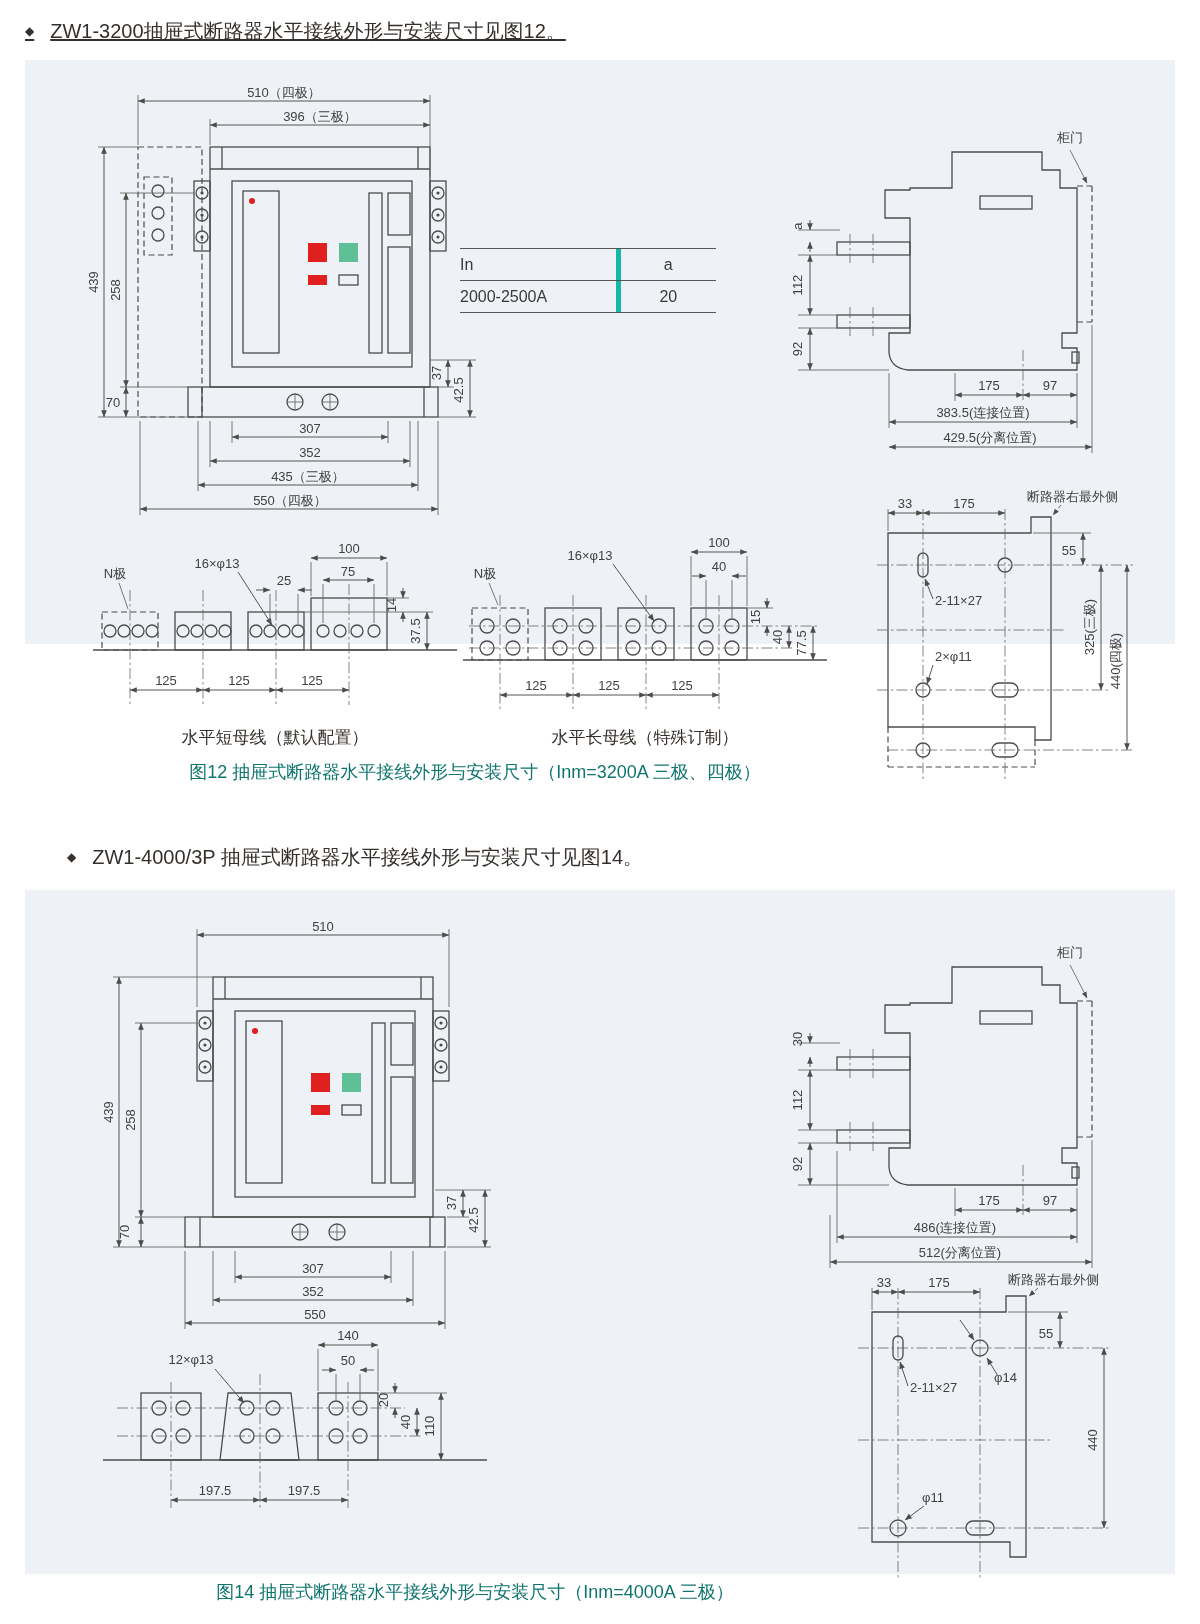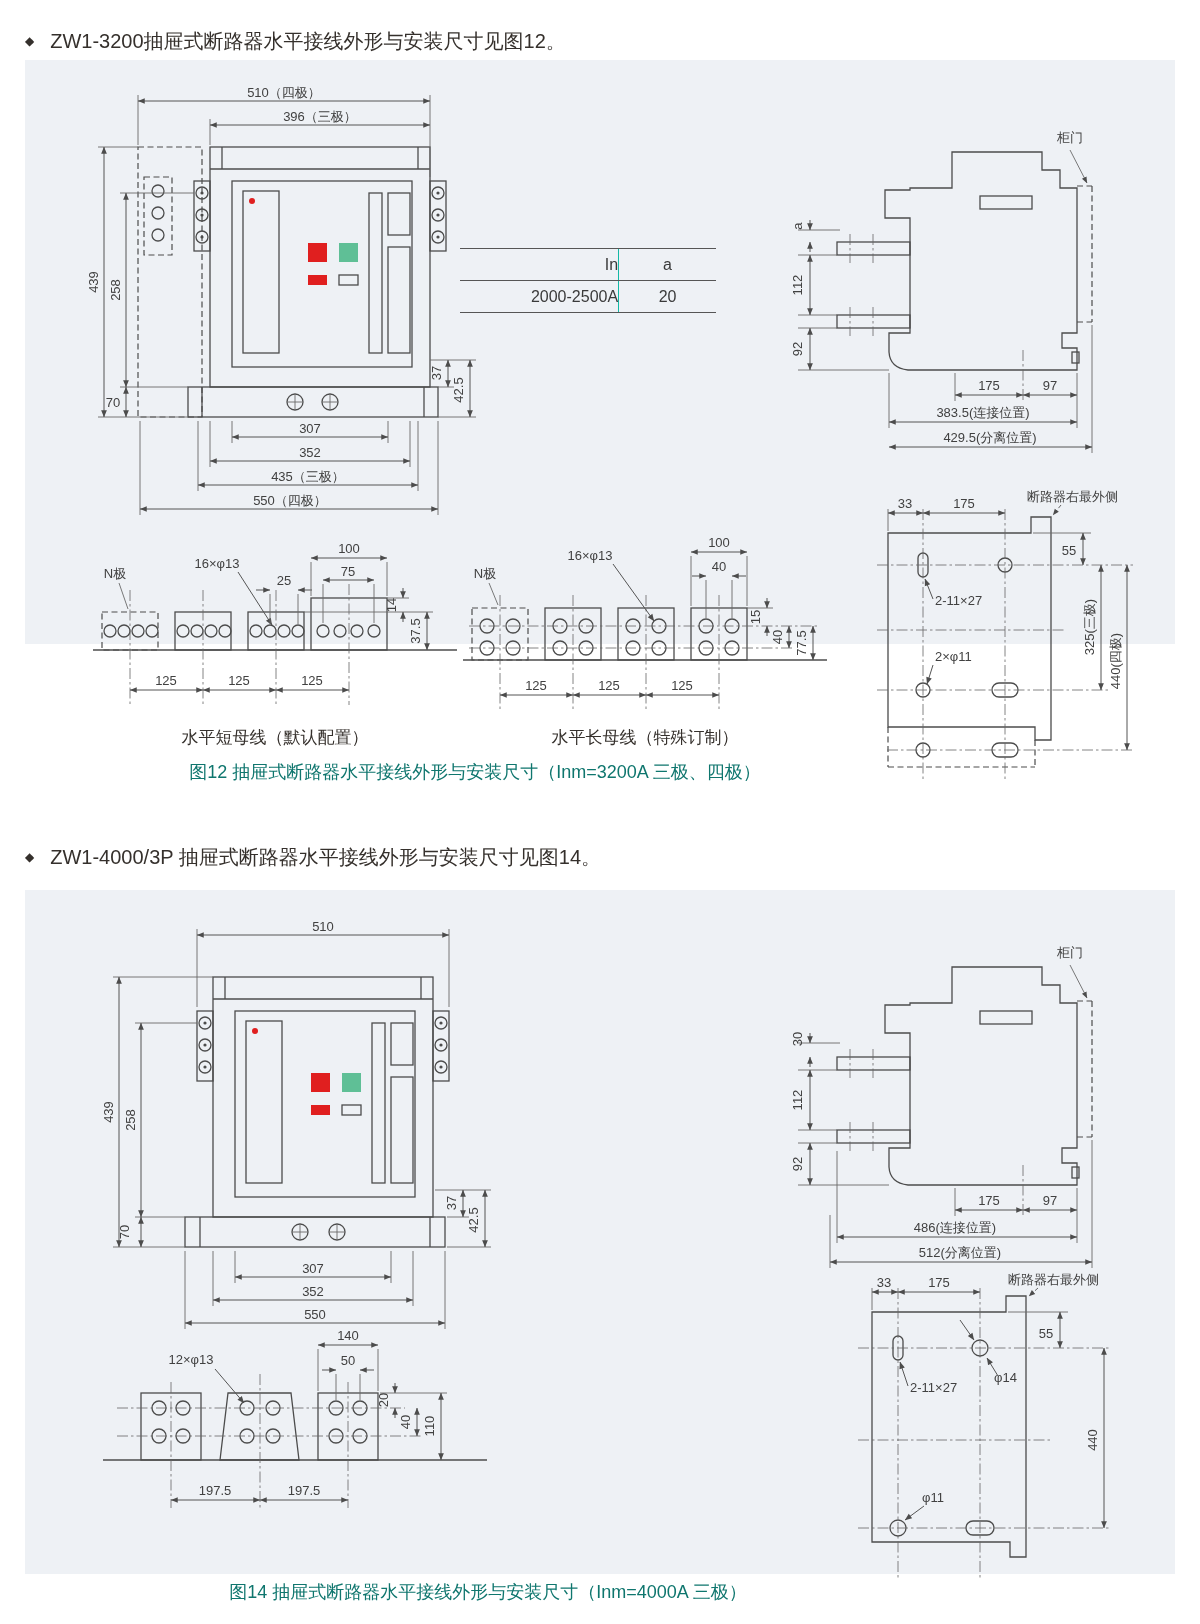--- a/index.html
+++ b/index.html
@@ -15,29 +15,29 @@
   .tn { stroke:#6a6a6a; stroke-width:0.9; fill:none; }
   .dm { stroke:#555555; stroke-width:1; fill:none; }
   .cl { stroke:#666666; stroke-width:0.8; fill:none; stroke-dasharray:11 3 2.5 3; }
   .dh { stroke:#4c4c4c; stroke-width:1.2; fill:none; stroke-dasharray:6 3.5; }
   .dh2 { stroke:#555555; stroke-width:0.9; fill:none; stroke-dasharray:4 2.5; }
   .figcap { position:absolute; left:0; width:900px; text-align:center; font-size:18px; color:#0f766e; }
   .dtable { position:absolute; left:435px; top:188px; width:256px; border-top:1.6px solid #555;
             border-bottom:1.6px solid #555; font-size:16px; color:#3a3a3a; background:transparent; }
   .trow { display:flex; height:31px; line-height:31px; border-bottom:1px solid #555; }
   .trow:last-child { border-bottom:none; }
-  .tc1 { width:62%; text-align:right; border-right:1px solid #14b8a6; }
+  .tc1 { width:62%; text-align:left; border-right:5px solid #14b8a6; }
   .tc2 { width:38%; text-align:center; }
 </style>
 </head>
 <body>
 
 <div class="page">
 
-  <div class="heading" style="top:28px;"><span class="bullet">◆</span><span>ZW1-3200抽屉式断路器水平接线外形与安装尺寸见图12。</span></div>
+  <div class="heading" style="top:18px;text-decoration:underline;"><span class="bullet">◆</span><span>ZW1-3200抽屉式断路器水平接线外形与安装尺寸见图12。</span></div>
 
   <div class="panel" style="top:60px; height:584px;">
 
     <svg style="left:55px; top:25px;" width="410" height="440" viewBox="0 0 410 440">
       <defs>
           <marker id="m1" viewBox="0 0 10 10" refX="9.5" refY="5" markerWidth="7.5" markerHeight="7.5" orient="auto-start-reverse">
             <path d="M0.5,1.2 L9.8,5 L0.5,8.8 Z" fill="#4c4c4c"></path>
           </marker>
         </defs>
       <g>
@@ -368,21 +368,21 @@
         <line class="dm" x1="266" y1="100" x2="266" y2="225" marker-start="url(#m5)" marker-end="url(#m5)"></line>
         <text transform="rotate(-90 259 162)" x="259" y="162" text-anchor="middle">325(三极)</text>
         <line class="dm" x1="292" y1="100" x2="292" y2="285" marker-start="url(#m5)" marker-end="url(#m5)"></line>
         <text transform="rotate(-90 285 196)" x="285" y="196" text-anchor="middle">440(四极)</text>
       </g>
     </svg>
 
     <div class="figcap" style="top:700px;">图12 抽屉式断路器水平接线外形与安装尺寸（Inm=3200A 三极、四极）</div>
   </div>
 
-  <div class="heading" style="top:844px;"><span class="bullet">◆</span><span>ZW1-4000/3P 抽屉式断路器水平接线外形与安装尺寸见图14。</span></div>
+  <div class="heading" style="top:844px;margin-left:42px;"><span class="bullet">◆</span><span>ZW1-4000/3P 抽屉式断路器水平接线外形与安装尺寸见图14。</span></div>
 
   <div class="panel" style="top:890px; height:684px;">
 
     <svg style="left:70px; top:25px;" width="410" height="440" viewBox="0 0 410 440">
       <defs>
           <marker id="m6" viewBox="0 0 10 10" refX="9.5" refY="5" markerWidth="7.5" markerHeight="7.5" orient="auto-start-reverse">
             <path d="M0.5,1.2 L9.8,5 L0.5,8.8 Z" fill="#4c4c4c"></path>
           </marker>
         </defs>
       <g>
@@ -604,16 +604,16 @@
         <text x="198" y="34">断路器右最外侧</text>
         <line class="dh2" x1="228" y1="38" x2="219" y2="46" marker-end="url(#m9)"></line>
         <line class="tn" x1="198" y1="62" x2="258" y2="62"></line>
         <line class="dm" x1="250" y1="62" x2="250" y2="98" marker-start="url(#m9)" marker-end="url(#m9)"></line>
         <text x="236" y="88" text-anchor="middle">55</text>
         <line class="dm" x1="294" y1="98" x2="294" y2="278" marker-start="url(#m9)" marker-end="url(#m9)"></line>
         <text transform="rotate(-90 287 190)" x="287" y="190" text-anchor="middle">440</text>
       </g>
     </svg>
 
-    <div class="figcap" style="top:690px;margin-left:13px;">图14 抽屉式断路器水平接线外形与安装尺寸（Inm=4000A 三极）</div>
+    <div class="figcap" style="top:690px;">图14 抽屉式断路器水平接线外形与安装尺寸（Inm=4000A 三极）</div>
   </div>
 
 </div>
 
 </body></html>

